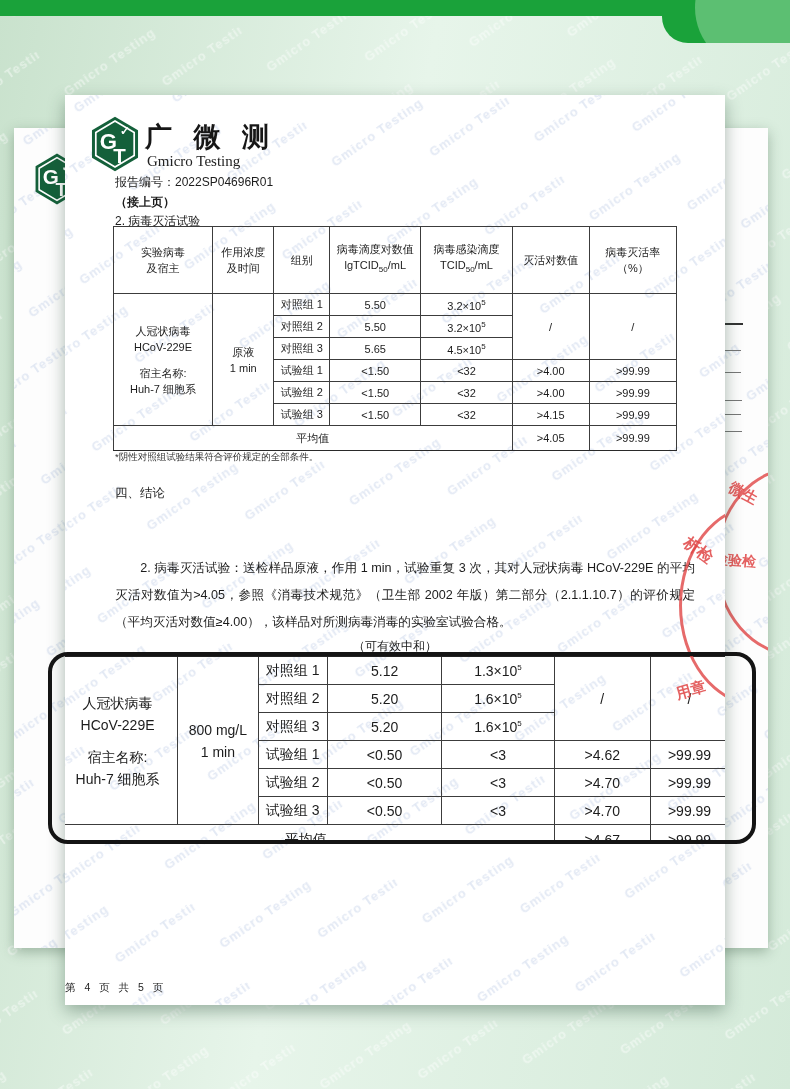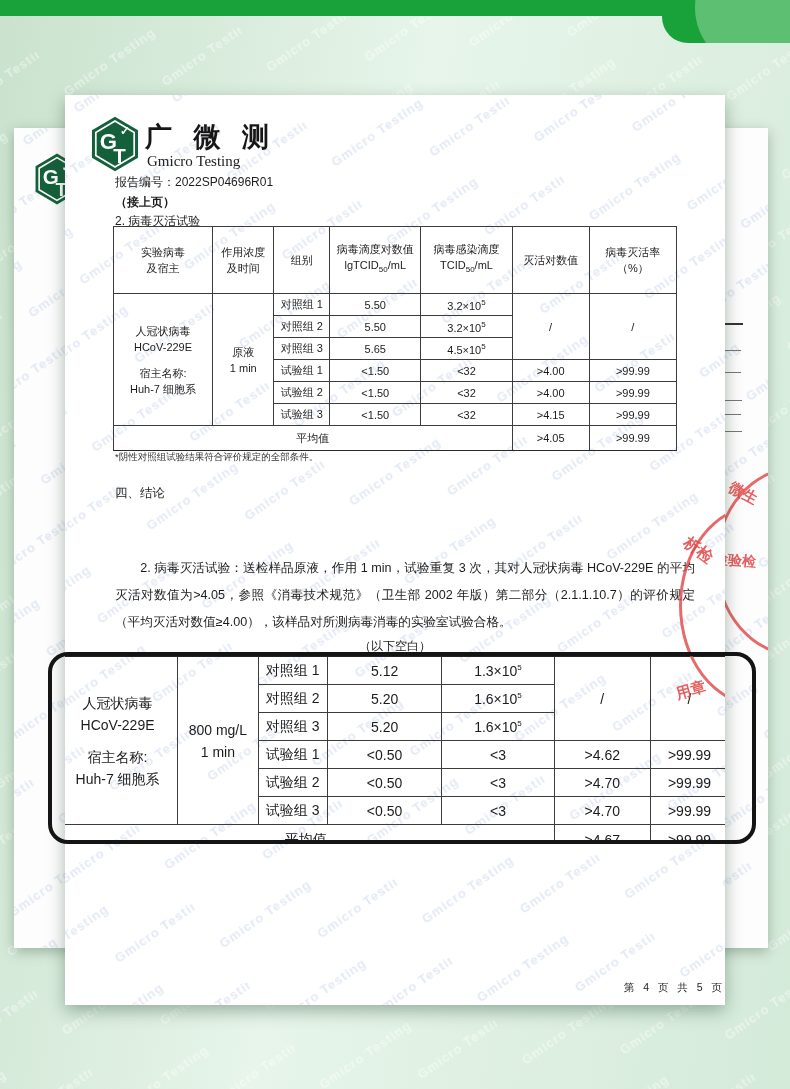--- a/index.html
+++ b/index.html
@@ -53,21 +53,21 @@
   .t2 tr.avg td{height:30px;}
   .hostgap{margin-top:10px;}
 
   .footnote{position:absolute;left:50px;top:356px;font-size:9.5px;color:#333;}
   .concl-title{position:absolute;left:50px;top:390px;font-size:12.5px;}
   .para{position:absolute;left:50px;width:580px;font-size:12.6px;line-height:27px;
         text-align:justify;text-indent:2em;}
   .para1{top:406px;}
   .para2{top:460px;}
   .blank-note{position:absolute;left:0;width:100%;top:543px;text-align:center;font-size:12px;}
-  .page-footer{position:absolute;left:0;width:100%;top:886px;text-align:right;font-size:10.5px;letter-spacing:3px;color:#222;}
+  .page-footer{position:absolute;left:0;width:100%;top:886px;text-align:left;font-size:10.5px;letter-spacing:3px;color:#222;}
 
   
   .hl-box{position:absolute;left:48px;top:652px;width:700px;height:184px;border:4.5px solid #141414;
           border-radius:20px;z-index:6;pointer-events:none;}
 
   
   .stamp{position:absolute;overflow:hidden;z-index:3;}
   .stamp-front{right:0;top:390px;width:52px;height:245px;}
   .stamp-back{right:0;top:326px;width:56px;height:200px;}
   .stamp-circle{position:absolute;border:3px solid rgba(224,69,69,.8);border-radius:50%;}
@@ -252,21 +252,21 @@
         <td colspan="5">平均值</td>
         <td>&gt;4.05</td>
         <td>&gt;99.99</td>
       </tr>
     </tbody>
       </table>
 
     <div class="footnote">*阴性对照组试验结果符合评价规定的全部条件。</div>
     <div class="concl-title">四、结论</div>
     <div class="para para2">2. 病毒灭活试验：送检样品原液，作用 1 min，试验重复 3 次，其对人冠状病毒 HCoV-229E 的平均灭活对数值为&gt;4.05，参照《消毒技术规范》（卫生部 2002 年版）第二部分（2.1.1.10.7）的评价规定（平均灭活对数值≥4.00），该样品对所测病毒消毒的实验室试验合格。</div>
-    <div class="blank-note">（以下空白）</div>
+    <div class="blank-note">（可有效中和）</div>
 
     <div class="t2wrap">
       <table class="rpt t2">
         <colgroup>
           <col style="width:17.9%">
             <col style="width:12.0%">
             <col style="width:10.3%">
           <col style="width:17.1%">
             <col style="width:16.7%">
             <col style="width:14.4%">

